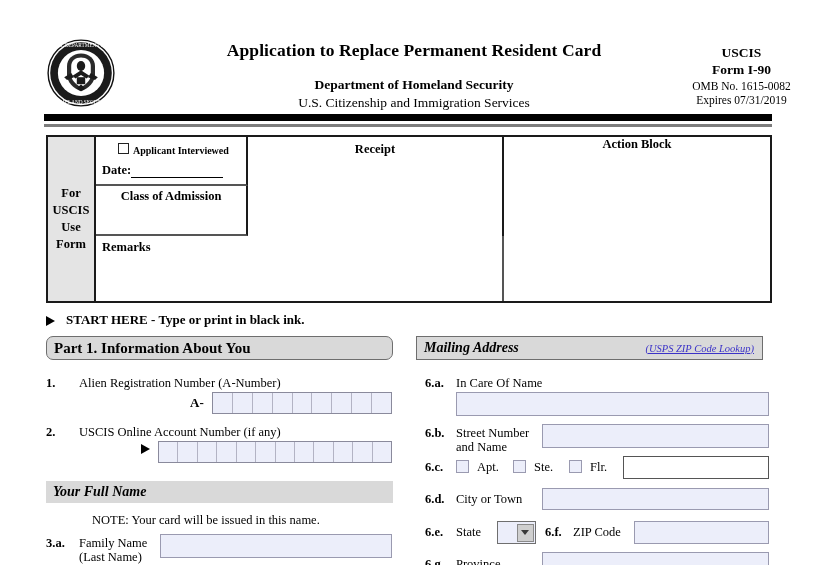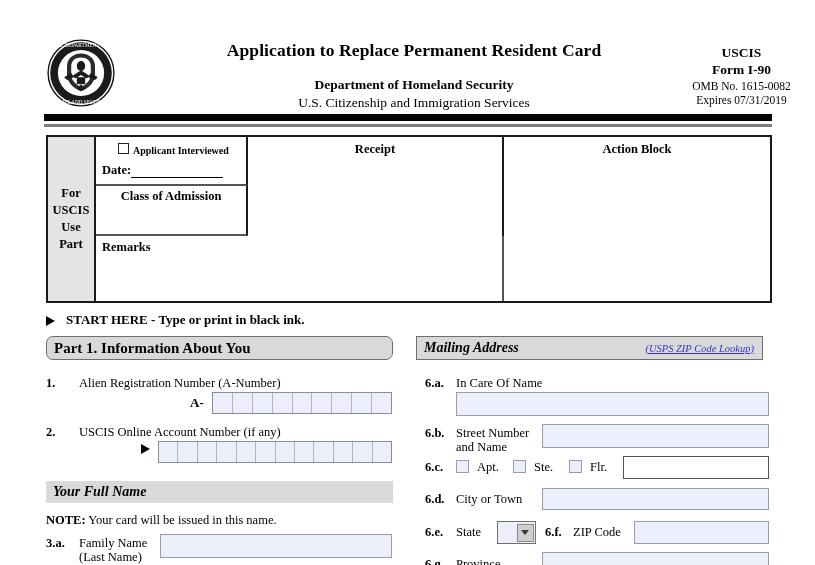--- a/index.html
+++ b/index.html
@@ -189,21 +189,20 @@
   }
   .cell-receipt-title {
     font-size: 12.5px;
     font-weight: bold;
   }
   .cell-action {
     position: absolute;
     left: 456px; top: 0;
     width: 266px; height: 164px;
     box-sizing: border-box;
-    padding-top: 5px;
     text-align: center;
   }
   .cell-action-title {
     font-size: 12.5px;
     font-weight: bold;
   }
 
   
   .start-here {
     position: absolute;
@@ -320,21 +319,21 @@
     width: 0; height: 0;
     border-left: 9px solid #000;
     border-top: 5.5px solid transparent;
     border-bottom: 5.5px solid transparent;
   }
 
   .note {
     position: absolute;
     font-size: 12.5px;
   }
-  .note b { font-weight: bold; }
+  .note b { font-weight: normal; margin-left: 46px; }
 
   
   .cbox {
     position: absolute;
     width: 13px; height: 13px;
     background: #eceefa;
     border: 1.5px solid #9a9ab0;
     box-sizing: border-box;
   }
 
@@ -407,21 +406,21 @@
   <div class="rule-black"></div>
   <div class="rule-gray"></div>
 
   <div class="uscis-table">
 
     <div class="col-label">
       <div class="col-label-text">
         <div>For</div>
         <div>USCIS</div>
         <div>Use</div>
-        <div>Part</div>
+        <div>Form</div>
       </div>
     </div>
 
     <div class="cell-interviewed">
       <div class="chk-line">
         <span class="chk-box"></span><span>Applicant Interviewed</span>
       </div>
       <div class="date-line">
         <span>Date:</span><span class="date-rule"></span>
       </div>

